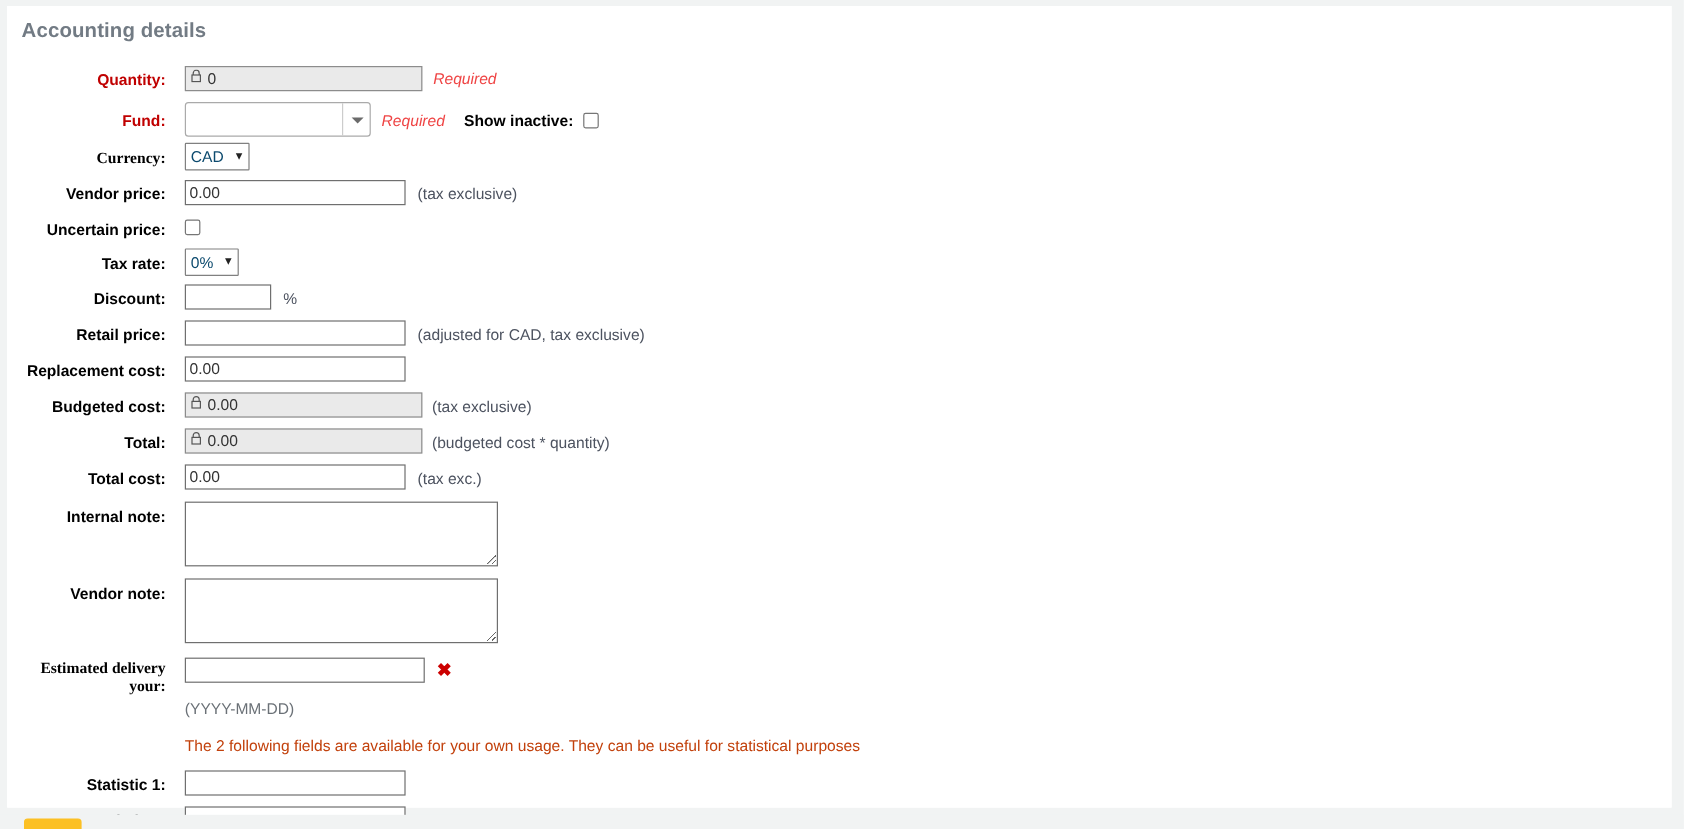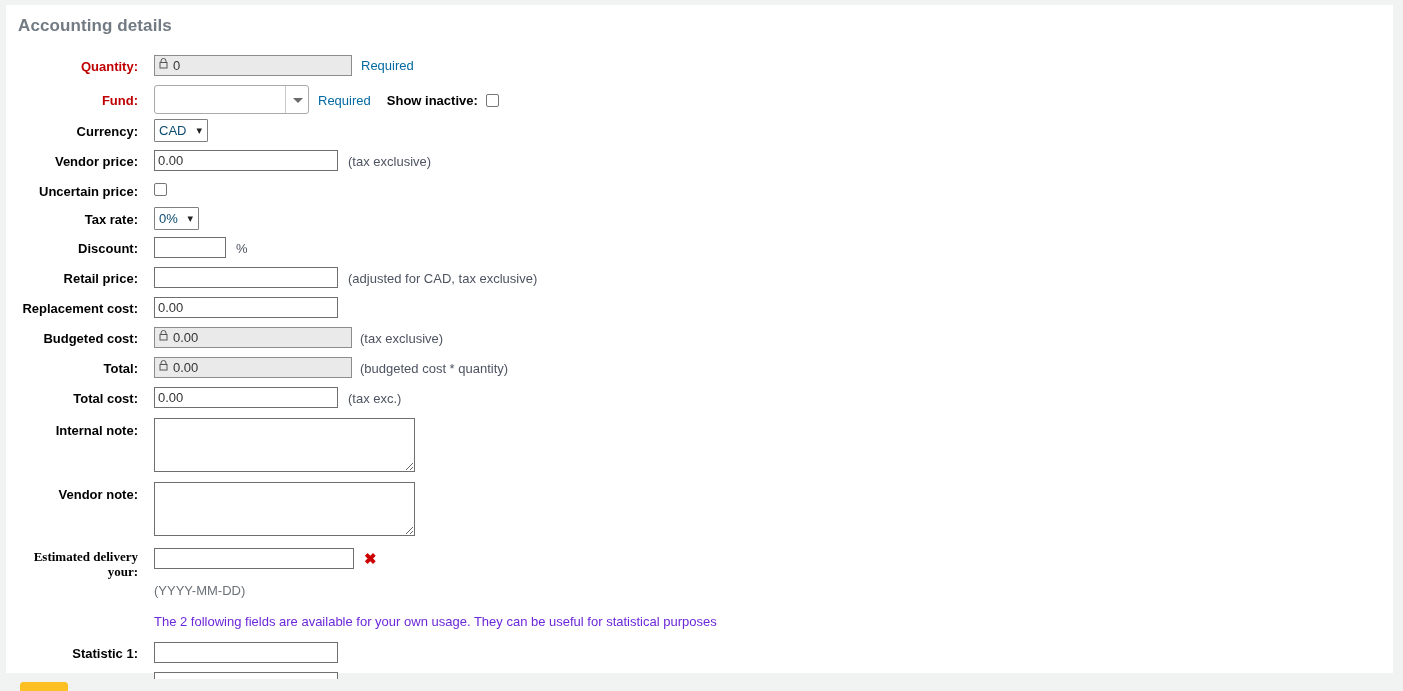--- a/index.html
+++ b/index.html
@@ -215,21 +215,22 @@
     color: #333333;
     padding: 2px 3px;
     border-radius: 0;
     resize: both;
     outline: none;
     overflow: auto;
   }
 
   
   .req {
-    color: #0369a1;
+    color: #ef4444;
+    font-style: italic;
     font-size: 13px;
     margin-left: 9px;
     padding-top: 3px;
     white-space: nowrap;
   }
   .hint {
     color: #4d5360;
     font-size: 13px;
     margin-left: 10px;
     padding-top: 4px;
@@ -260,21 +261,21 @@
     font-weight: bold;
   }
 
   .note-row {
     position: relative;
     display: flex;
     margin-bottom: 8px;
   }
   .note-row .spacer { width: 147px; flex: 0 0 147px; }
   .note-text {
-    color: #6d28d9;
+    color: #c2410c;
     font-size: 13px;
     line-height: 16px;
   }
   .note-text.date-fmt { color: #6b7177; }
 
   
   .bottom-bar {
     position: absolute;
     left: 0;
     top: 679px;
@@ -337,21 +338,21 @@
               <span class="s2-arrow"></span>
             </span>
           </div>
           <span class="req" style="padding-top:8px;">Required</span>
           <span class="inline-strong" style="padding-top:8px;">Show inactive:</span>
           <input class="chk" style="margin-top: 9px; margin-left: 8px;" type="checkbox">
         </div>
       </div>
 
       <div class="row" style="margin-bottom:8px;">
-        <div class="lbl" style="padding-top:5px;">Currency:</div>
+        <div class="lbl" style="padding-top:5px;font-family:Liberation Serif, serif;">Currency:</div>
         <div class="ctl">
           <span class="sel-wrap">
             <select class="nat">
               <option>CAD</option>
             </select>
             <span class="sel-chev">▾</span>
           </span>
         </div>
       </div>
 

